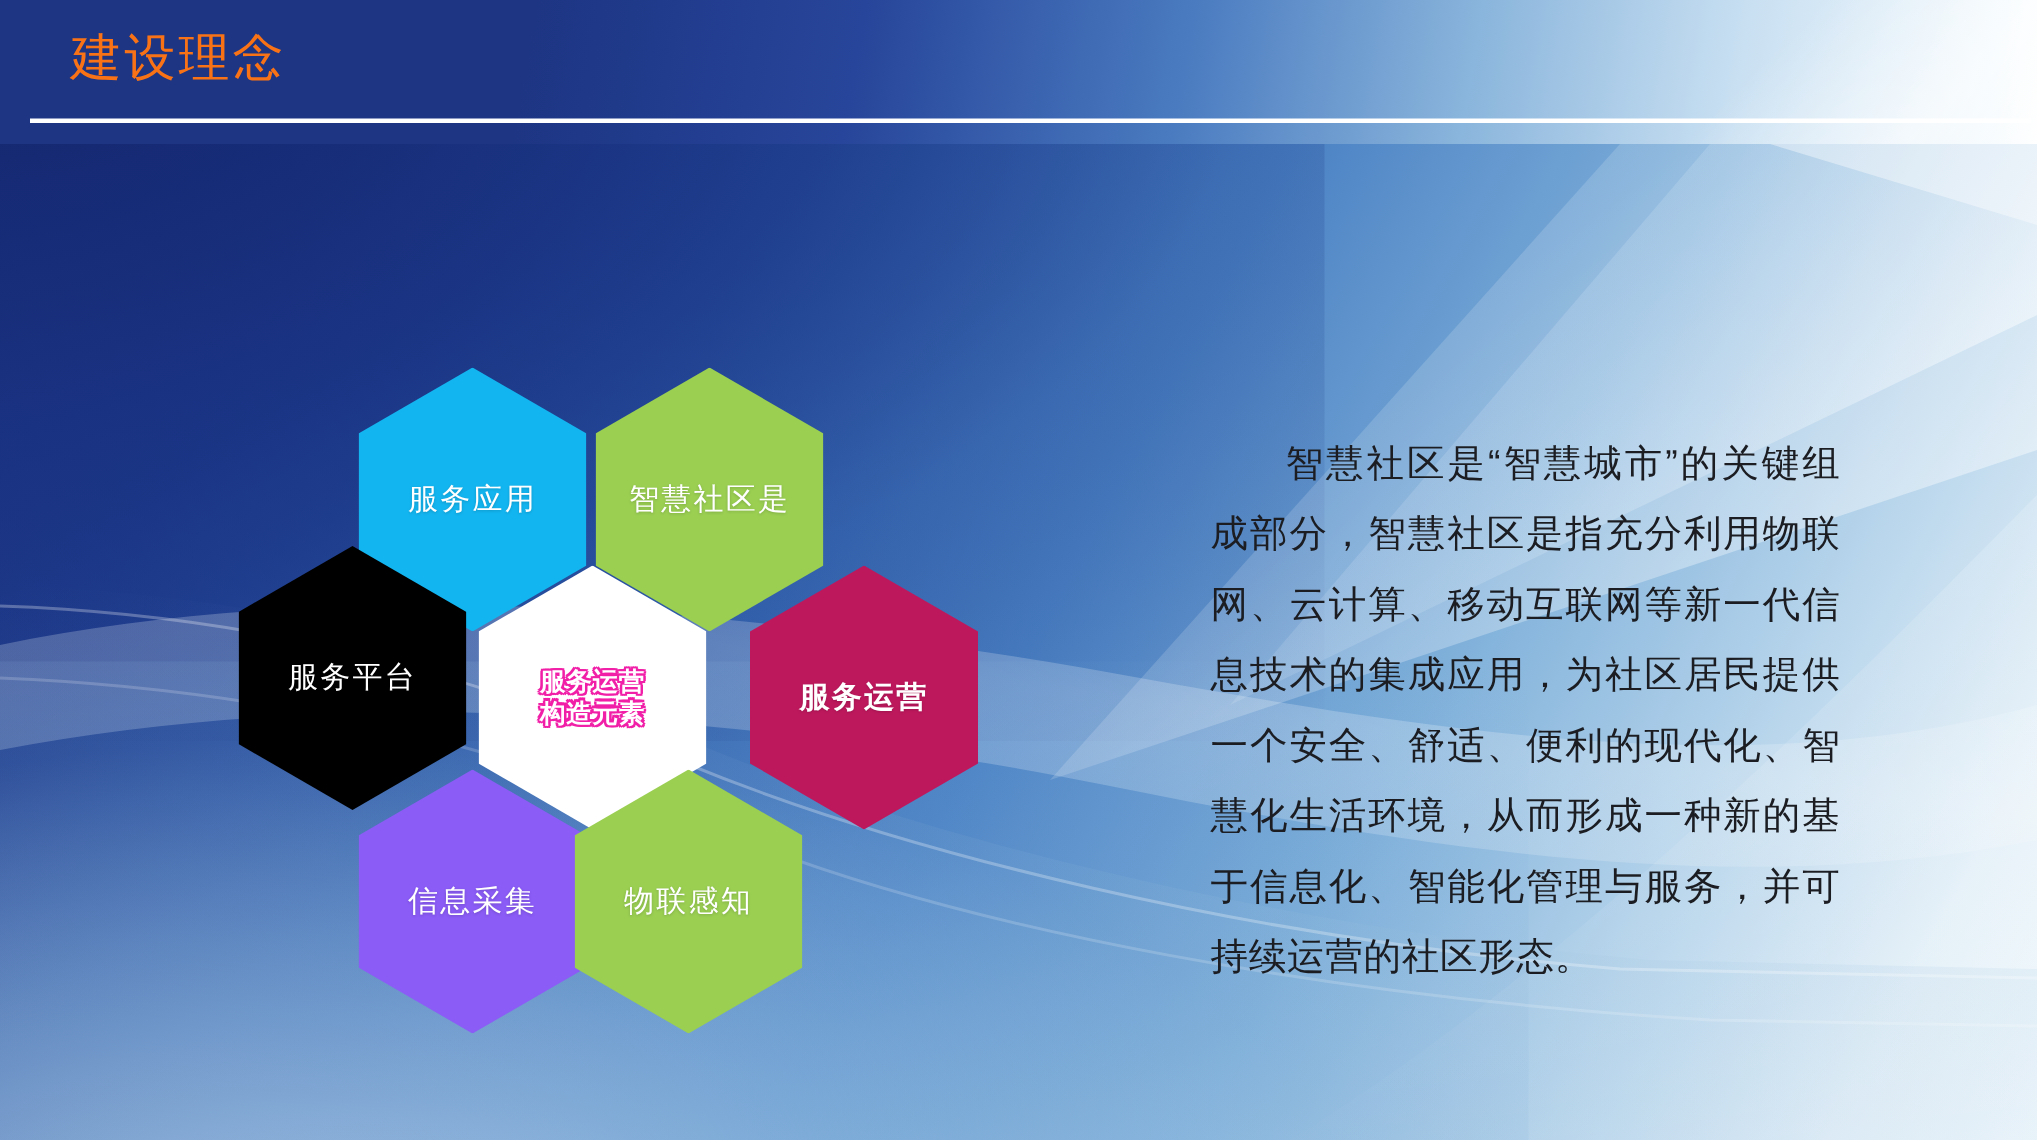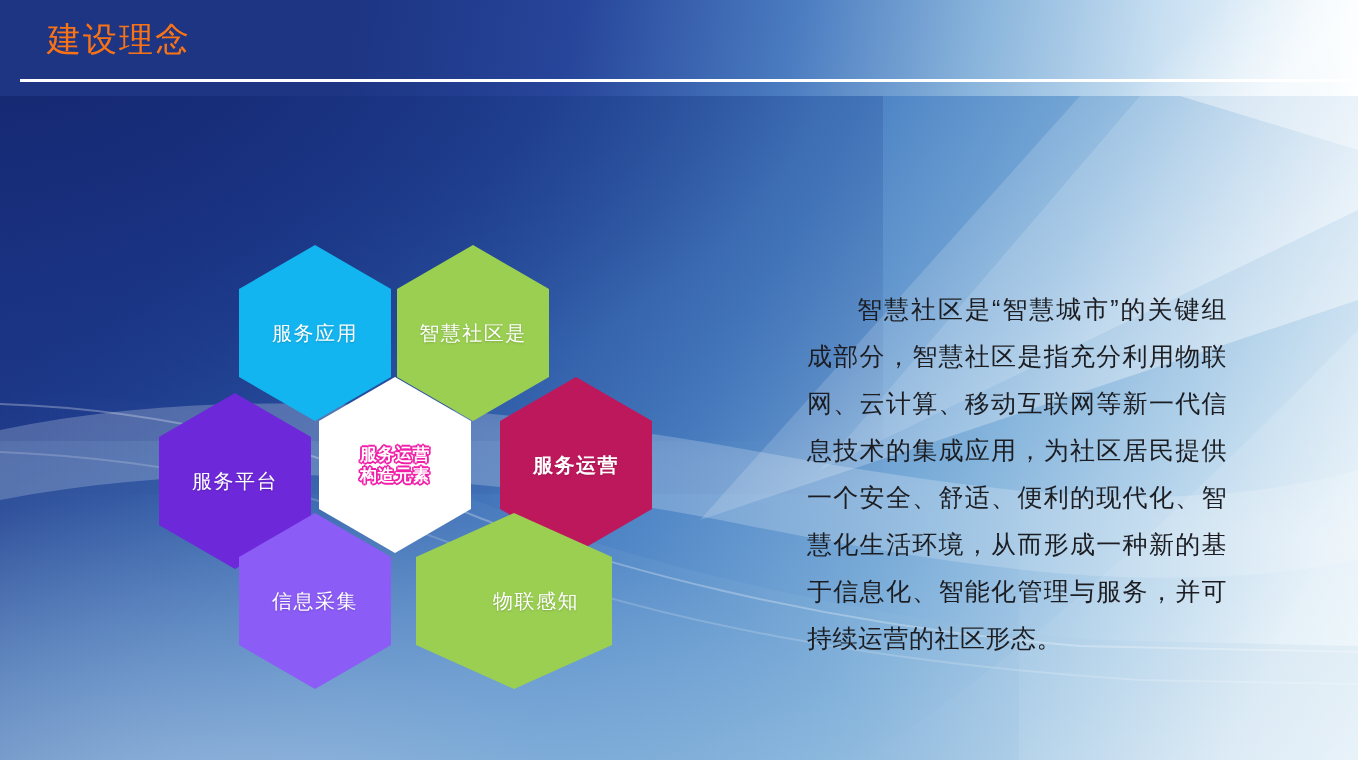--- a/index.html
+++ b/index.html
@@ -231,38 +231,38 @@
   <div class="hex-cluster">
 
     <div class="hex" style="left:239px; top:245px; background:#13B5F0;">
       <span class="hex-label">服务应用</span>
     </div>
 
     <div class="hex" style="left:397px; top:245px; background:#9ACF52;">
       <span class="hex-label">智慧社区是</span>
     </div>
 
-    <div class="hex" style="left:159px; top:393px; background:#6d28d9;">
+    <div class="hex" style="left:159px; top:364px; background:#000000;">
       <span class="hex-label">服务平台</span>
     </div>
 
     <div class="hex hex-center" style="left:319px; top:377px; background:#FFFFFF;">
       <span class="hex-label">服务运营
 构造元素</span>
     </div>
 
     <div class="hex" style="left:500px; top:377px; background:#be185d;font-weight:bold;">
       <span class="hex-label">服务运营</span>
     </div>
 
     <div class="hex" style="left:239px; top:513px; background:#8b5cf6;">
       <span class="hex-label">信息采集</span>
     </div>
 
-    <div class="hex" style="left:416px; top:513px; background:#9ACF52;padding-left:44px;">
+    <div class="hex" style="left:383px; top:513px; background:#9ACF52;">
       <span class="hex-label">物联感知</span>
     </div>
 
   </div>
 
   <div class="body-copy">智慧社区是“智慧城市”的关键组成部分，智慧社区是指充分利用物联网、云计算、移动互联网等新一代信息技术的集成应用，为社区居民提供一个安全、舒适、便利的现代化、智慧化生活环境，从而形成一种新的基于信息化、智能化管理与服务，并可持续运营的社区形态。</div>
 
 </div>
 
 </body></html>

